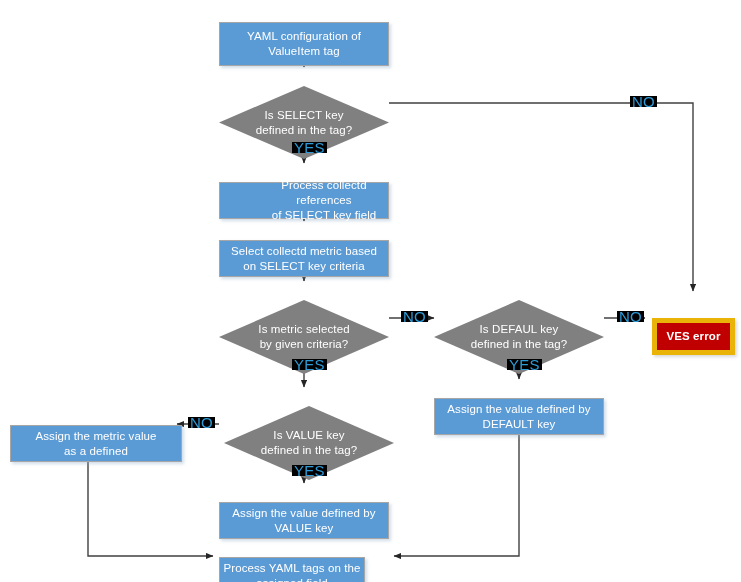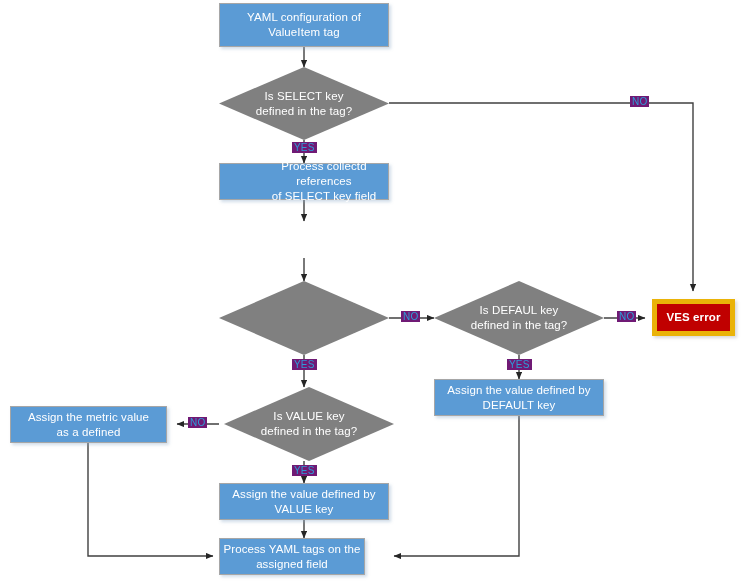--- a/index.html
+++ b/index.html
@@ -27,20 +27,21 @@
     position: absolute;
     box-sizing: border-box;
     display: flex;
     align-items: center;
     justify-content: center;
     text-align: center;
     color: #ffffff;
     font-size: 11.5px;
     line-height: 15px;
     letter-spacing: 0.1px;
+    margin-top: 19px;
   }
   .node.process {
     background: #5b9bd5;
     border: 1px solid #a6a6a6;
     box-shadow: 2px 2px 3px rgba(140,170,200,0.40);
   }
   .node.error {
     background: #c00000;
     border: 5px solid #eab308;
     box-shadow: 2px 2px 3px rgba(170,170,170,0.45);
@@ -61,24 +62,24 @@
   }
   .node.decision .dtext {
     position: relative;
     z-index: 2;
     padding: 0 8px;
     text-align: center;
   }
   .edge-label {
     position: absolute;
     color: #2e9bd6;
-    font-size: 10px;
+    font-size: 15px;
     font-family: "Liberation Sans", sans-serif;
     letter-spacing: 0.2px;
-    background: #701a75;
+    background: #000000;
     padding: 0 2px;
     line-height: 11px;
   }
 </style>
 </head>
 <body>
 
 <div id="canvas">
 
   <svg class="edges" viewBox="0 0 741 582" xmlns="http://www.w3.org/2000/svg">
@@ -134,23 +135,33 @@
     </span>
   </div>
 
   <div class="node process" style="left:219px; top:163px; width:170px; height:37px;padding-left:40px;">
     <span>
       <span>Process collectd references</span><br>
       <span>of SELECT key field</span>
     </span>
   </div>
 
+  <div class="node process" style="left:219px; top:221px; width:170px; height:37px;">
+    <span>
+      <span>Select collectd metric based</span><br>
+      <span>on SELECT key criteria</span>
+    </span>
+  </div>
 
   <div class="node decision" style="left:219px; top:281px; width:170px; height:74px;">
     <div class="dmd"></div>
+    <span class="dtext">
+      <span>Is metric selected</span><br>
+      <span>by given criteria?</span>
+    </span>
   </div>
 
   <div class="node decision" style="left:434px; top:281px; width:170px; height:74px;">
     <div class="dmd"></div>
     <span class="dtext">
       <span>Is DEFAUL key</span><br>
       <span>defined in the tag?</span>
     </span>
   </div>
 
@@ -166,21 +177,21 @@
   </div>
 
   <div class="node decision" style="left:224px; top:387px; width:170px; height:74px;">
     <div class="dmd"></div>
     <span class="dtext">
       <span>Is VALUE key</span><br>
       <span>defined in the tag?</span>
     </span>
   </div>
 
-  <div class="node process" style="left:10px; top:406px; width:157px; height:37px;">
+  <div class="node process" style="left:10px; top:406px; width:172px; height:37px;">
     <span>
       <span>Assign the metric value</span><br>
       <span>as a defined</span>
     </span>
   </div>
 
   <div class="node process" style="left:219px; top:483px; width:170px; height:37px;">
     <span>
       <span>Assign the value defined by</span><br>
       <span>VALUE key</span>

